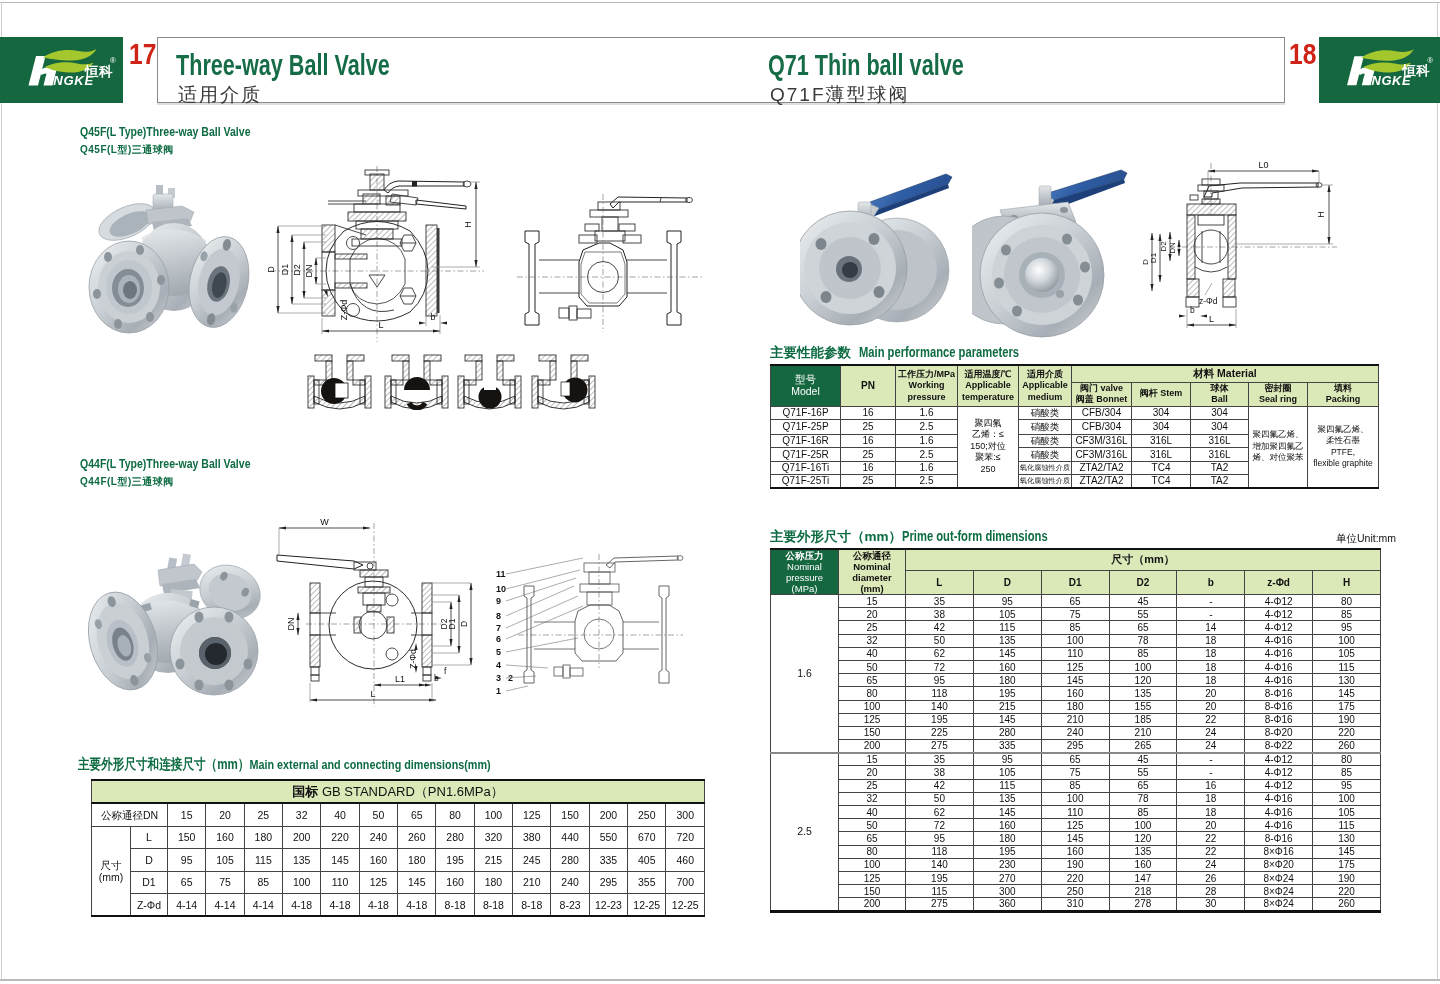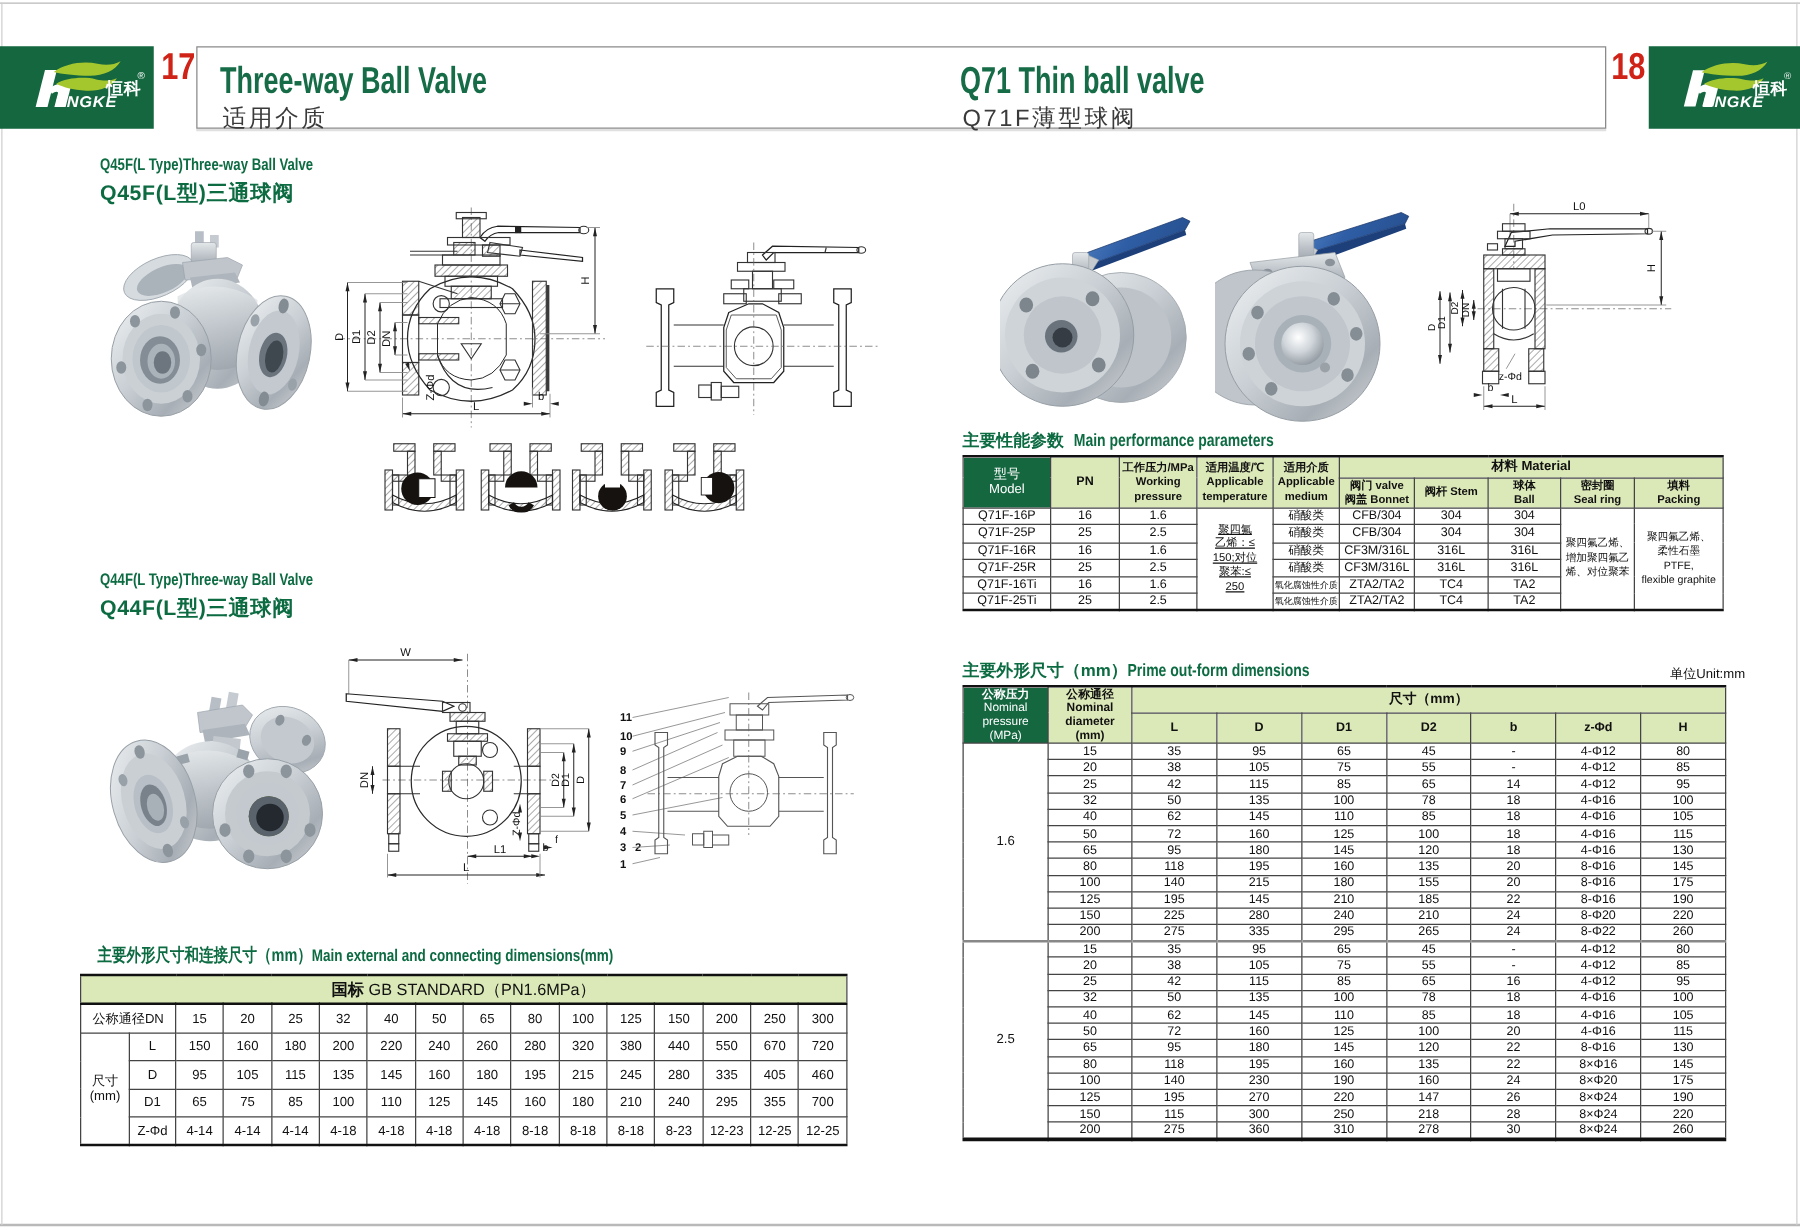--- a/index.html
+++ b/index.html
@@ -11,21 +11,21 @@
 .botline { left:0; top:979px; width:1440px; height:2px; background:#b9b9b9; }
 
 .logobox { top:37px; width:123px; height:66px; background:#156740; }
 .logobox.l { left:0; }
 .logobox.r { left:1319px; width:121px; }
 .pgnum { font-weight:bold; font-size:30px; color:#d02318; transform:scaleX(0.82); transform-origin:left; }
 .titlebox { left:157px; top:37px; width:1128px; height:66px; border:1px solid #8a8a8a; background:#fff; box-shadow:0 2px 0 #e0e0e0; }
 .mtitle { font-size:30px; font-weight:bold; color:#156c46; letter-spacing:0px; transform:scaleX(0.72); transform-origin:left; white-space:nowrap; }
 .stitle { font-size:19px; color:#3a3a3a; letter-spacing:2px; white-space:nowrap; }
 .shead1 { font-size:13.5px; font-weight:bold; color:#0d6b42; transform:scaleX(0.78); transform-origin:left; white-space:nowrap; }
-.shead2 { font-size:17px; font-weight:bold; color:#0d6b42; letter-spacing:0.5px; white-space:nowrap; }
+.shead2 { font-size:10px; font-weight:bold; color:#0d6b42; letter-spacing:0.5px; white-space:nowrap; }
 
 table { border-collapse:collapse; table-layout:fixed; }
 td { text-align:center; vertical-align:middle; color:#111; overflow:hidden; }
 .t1 td { border:1px solid #444; font-size:10.5px; line-height:12px; padding:0; }
 .t2 td { border:1px solid #444; font-size:10px; line-height:11.5px; padding:0; }
 .t2 .sm { font-size:9px; white-space:nowrap; }
 .t3 td { border:1px solid #444; font-size:10px; line-height:11px; padding:0; }
 .gband { background:#dbe8b8; }
 .dgreen { background:#156740; color:#fff; }
 .thead-green { background:#dbe8b8;font-weight:bold; }
@@ -59,21 +59,21 @@
       <use href="#hklogo"></use>
     </svg></div>
 
 <div class="abs shead1" style="left:80px; top:124px;">Q45F(L Type)Three-way Ball Valve</div>
 <div class="abs shead2" style="left:80px; top:143px;">Q45F(L型)三通球阀</div>
 <div class="abs shead1" style="left:80px; top:456px;">Q44F(L Type)Three-way Ball Valve</div>
 <div class="abs shead2" style="left:80px; top:475px;">Q44F(L型)三通球阀</div>
 
 <div class="abs" style="left:78px; top:755px; font-size:14.5px; font-weight:bold; color:#0d6b42; transform:scaleX(0.8); transform-origin:left; white-space:nowrap;">主要外形尺寸和连接尺寸（mm）<span style="font-weight:bold; font-size:13.5px;">Main external and connecting dimensions(mm)</span></div>
 
-<div class="abs" style="left:64px; top:779px;">
+<div class="abs" style="left:91px; top:779px;">
 <table class="t1" style="width:613px; border-top:2.5px solid #111; border-bottom:2.5px solid #111;">
 <colgroup>
         <col style="width:39px">
         <col style="width:37px">
         <col span="14" style="width:38.35px">
       </colgroup>
 <tbody>
         <tr style="height:23px;">
           <td colspan="16" class="gband" style="font-size:13px; border-bottom:2px solid #111;"><b>国标</b> GB STANDARD（PN1.6MPa）</td>
         </tr>
@@ -196,21 +196,21 @@
 <td class="thead-green sm">阀门 valve<br>阀盖 Bonnet</td>
 <td class="thead-green sm">阀杆 Stem</td>
 <td class="thead-green sm">球体<br>Ball</td>
 <td class="thead-green sm">密封圈<br>Seal ring</td>
 <td class="thead-green sm">填料<br>Packing</td>
         </tr>
 <tr style="height:13.4px;margin-top:32px;">
           <td>Q71F-16P</td>
           <td>16</td>
           <td>1.6</td>
-          <td rowspan="6" style="font-size:9px;white-space:nowrap;text-decoration:underline;">聚四氟<br>乙烯：≤<br>150;对位<br>聚苯:≤<br>250</td>
+          <td rowspan="6" style="font-size:9px;white-space:nowrap;">聚四氟<br>乙烯：≤<br>150;对位<br>聚苯:≤<br>250</td>
           <td style="font-size:9.5px;white-space:nowrap;">硝酸类</td>
           <td>CFB/304</td>
           <td>304</td>
           <td>304</td>
           <td rowspan="6" style="font-size:8.5px;white-space:nowrap;">聚四氟乙烯、<br>增加聚四氟乙<br>烯、对位聚苯</td>
           <td rowspan="6" style="font-size:8.5px;white-space:nowrap;">聚四氟乙烯、<br>柔性石墨<br>PTFE,<br>flexible graphite</td>
         </tr>
 <tr style="height:15px;">
           <td>Q71F-25P</td>
           <td>25</td>

